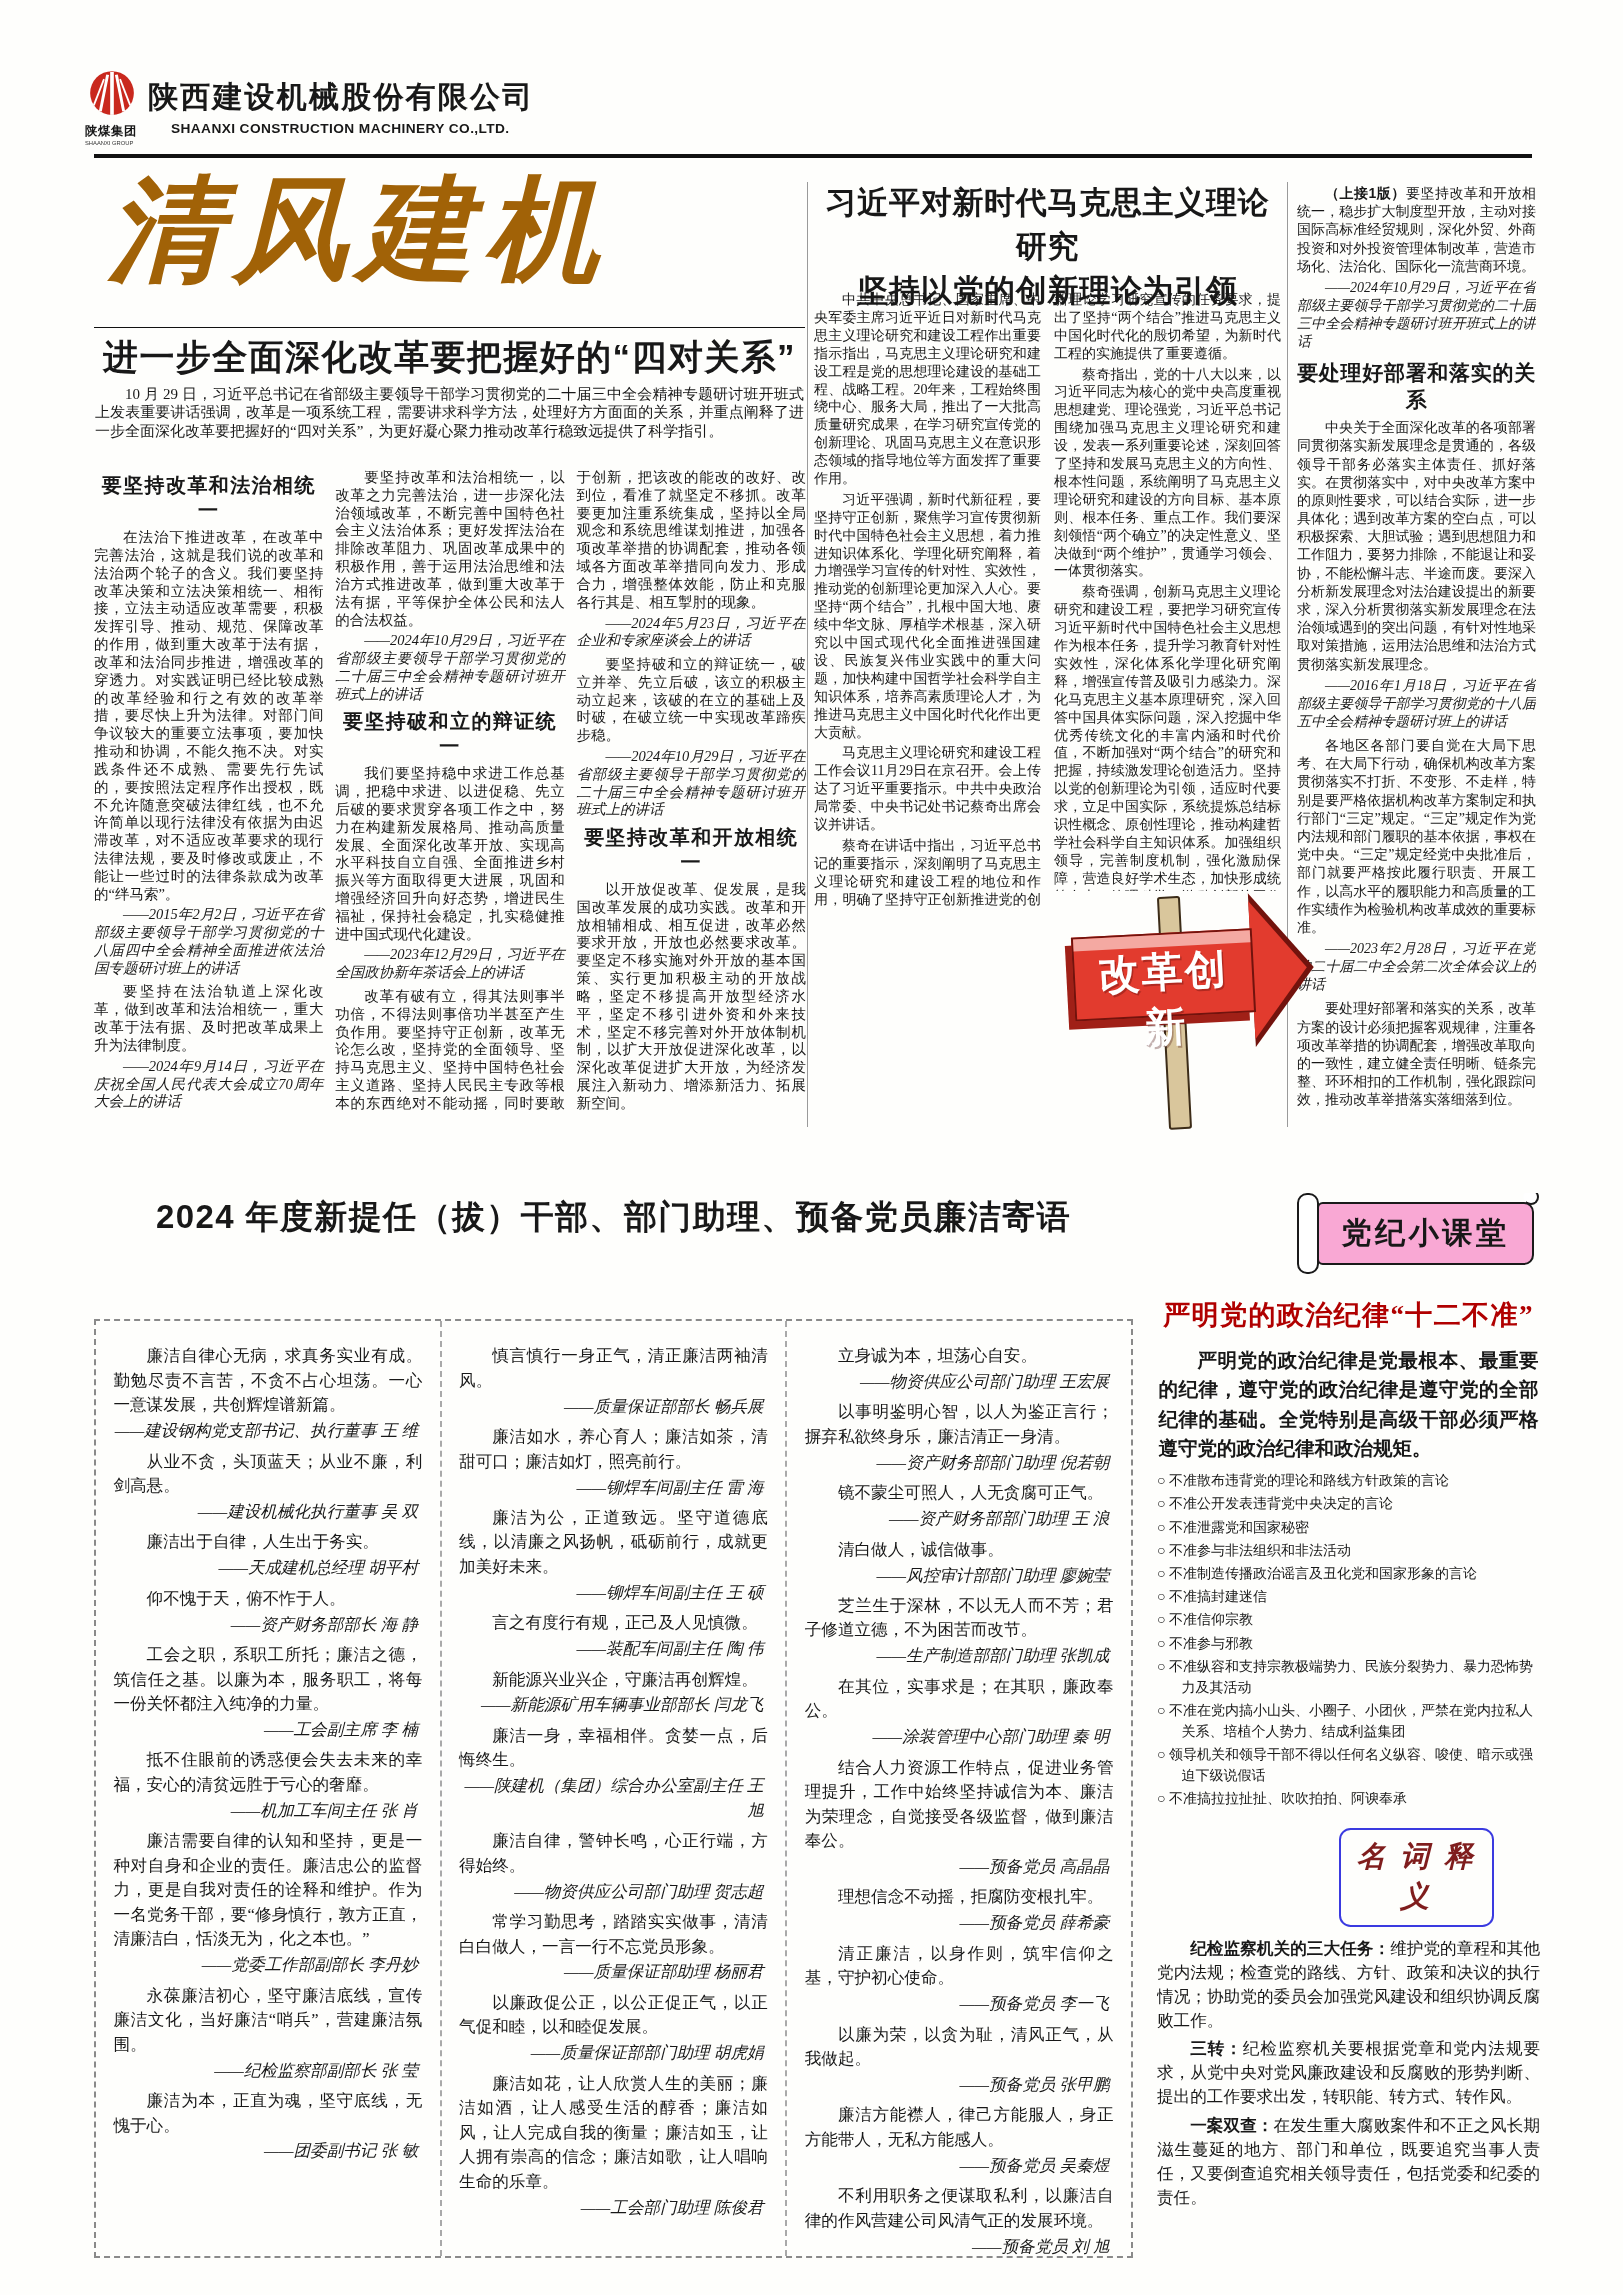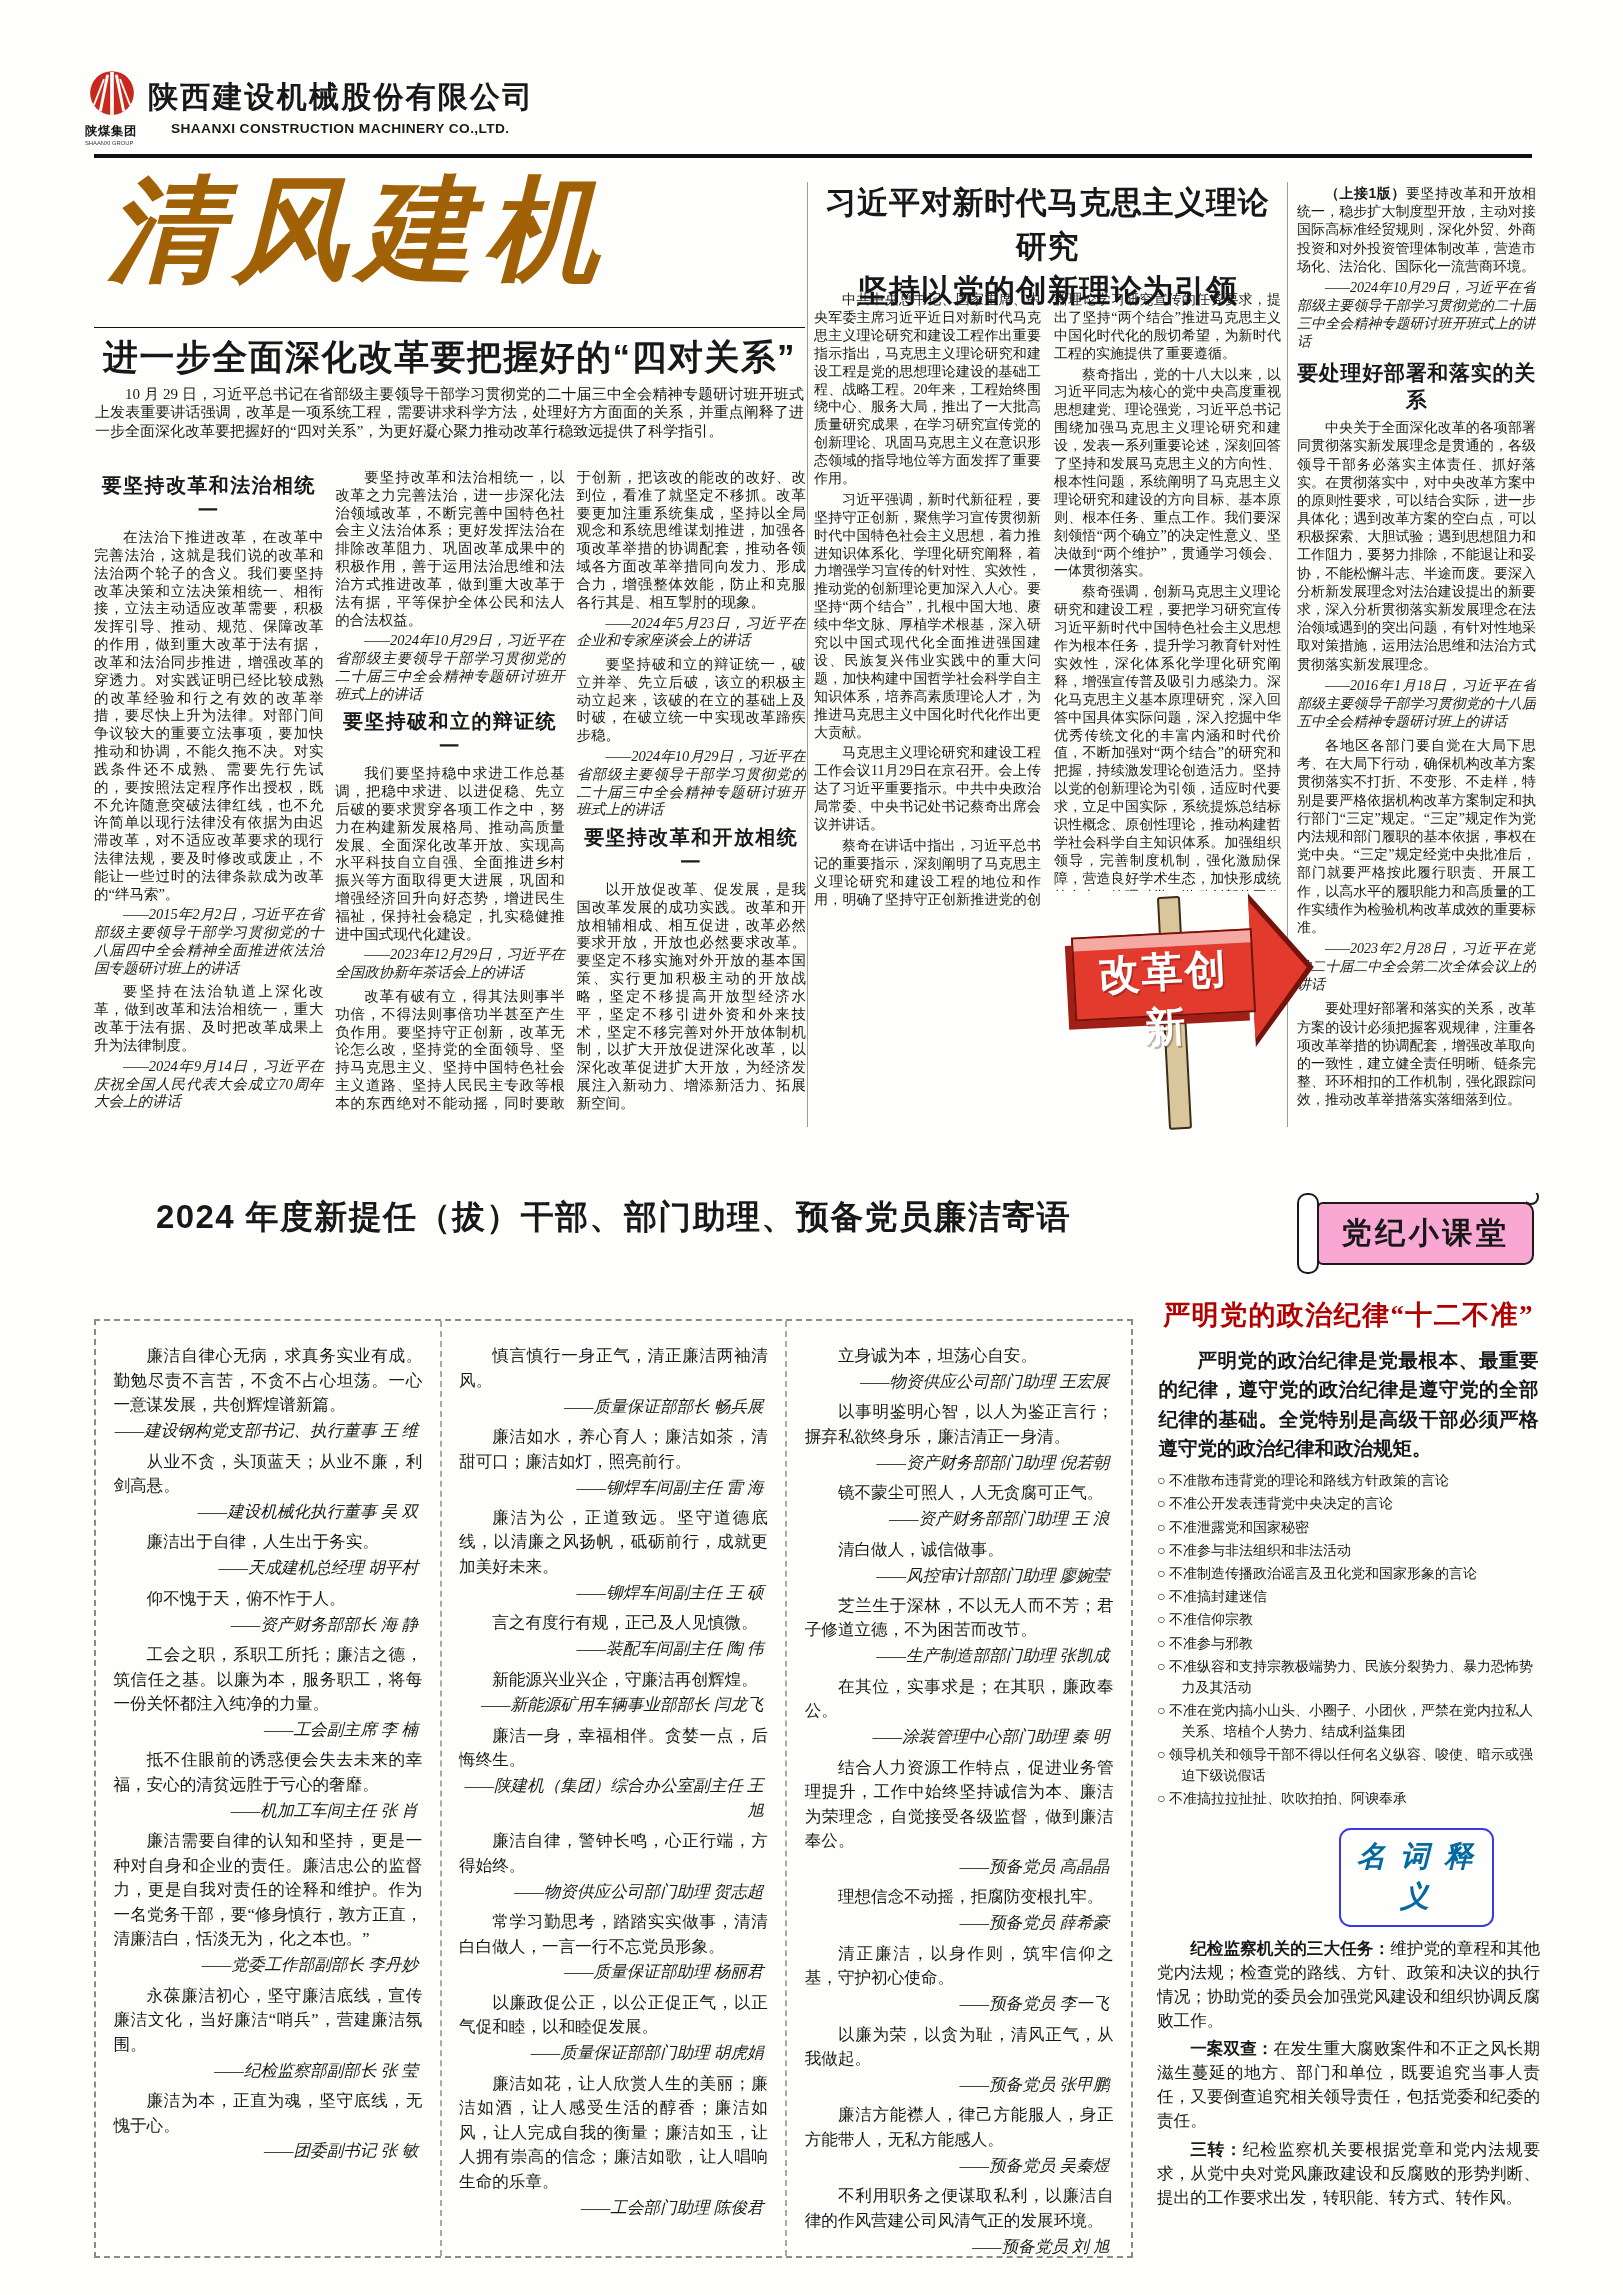--- a/index.html
+++ b/index.html
@@ -79,21 +79,21 @@
                  border-radius:50%; border-left-color:transparent; background:#fff; }
   .party-title { color:#b00000; font-weight:900; font-size:27px; text-align:center; letter-spacing:1.4px;
                  margin-top:23px; font-family:"Liberation Serif","DejaVu Serif",serif; }
   .party-intro { font-family:"Liberation Sans","DejaVu Sans",sans-serif; font-weight:bold; font-size:19.5px;
                  line-height:1.5; text-align:justify; text-indent:2em; margin:13px 1.4px 7.2px; }
   .party-list { list-style:none; font-size:14px; line-height:1.5; margin-top:4.3px; }
   .party-list li { padding-left:24.6px; text-indent:-24.6px; margin:2.2px 0; }
   .party-list li::before { content:"○ "; }
   .glossary-box { width:155px; margin:19px 46px 10px auto; border:2.9px solid #3a3ae0; border-radius:11.6px;
                   text-align:center; padding:7.2px 0; font-weight:bold; font-style:italic; font-size:29px;
-                  letter-spacing:3.6px; color:#0369a1; }
+                  letter-spacing:3.6px; color:#7f1d1d; }
   .glossary-entries p { font-size:16.6px; line-height:1.45; text-align:justify; text-indent:2em; margin:4.3px 0; }
   .glossary-entries .term { font-family:"Liberation Sans","DejaVu Sans",sans-serif; font-weight:bold; font-style:normal; }
 </style>
 </head>
 <body>
 
 <div class="page">
 
   <div class="abs" style="left:85px; top:69px; width:56px;">
     <svg width="54" height="51" viewBox="0 0 74 70">
@@ -262,19 +262,19 @@
         <li>不准信仰宗教</li>
         <li>不准参与邪教</li>
         <li>不准纵容和支持宗教极端势力、民族分裂势力、暴力恐怖势力及其活动</li>
         <li>不准在党内搞小山头、小圈子、小团伙，严禁在党内拉私人关系、培植个人势力、结成利益集团</li>
         <li>领导机关和领导干部不得以任何名义纵容、唆使、暗示或强迫下级说假话</li>
         <li>不准搞拉拉扯扯、吹吹拍拍、阿谀奉承</li>
       </ul>
     <div class="glossary-box">名 词 释 义</div>
     <div class="glossary-entries">
         <p><b class="term">纪检监察机关的三大任务：</b>维护党的章程和其他党内法规；检查党的路线、方针、政策和决议的执行情况；协助党的委员会加强党风建设和组织协调反腐败工作。</p>
+        <p><b class="term">三转：</b>纪检监察机关要根据党章和党内法规要求，从党中央对党风廉政建设和反腐败的形势判断、提出的工作要求出发，转职能、转方式、转作风。</p>
         <p><b class="term">一案双查：</b>在发生重大腐败案件和不正之风长期滋生蔓延的地方、部门和单位，既要追究当事人责任，又要倒查追究相关领导责任，包括党委和纪委的责任。</p>
-        <p><b class="term">三转：</b>纪检监察机关要根据党章和党内法规要求，从党中央对党风廉政建设和反腐败的形势判断、提出的工作要求出发，转职能、转方式、转作风。</p>
       </div>
   </div>
 
 </div>
 
 
 </body></html>

